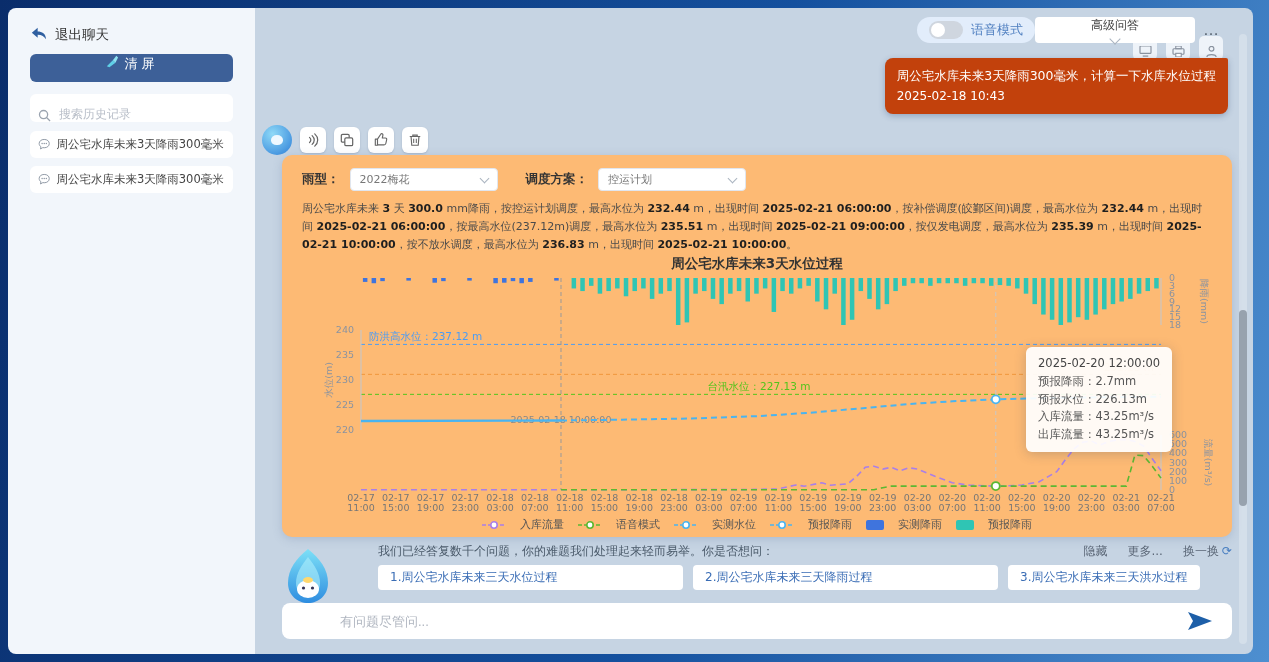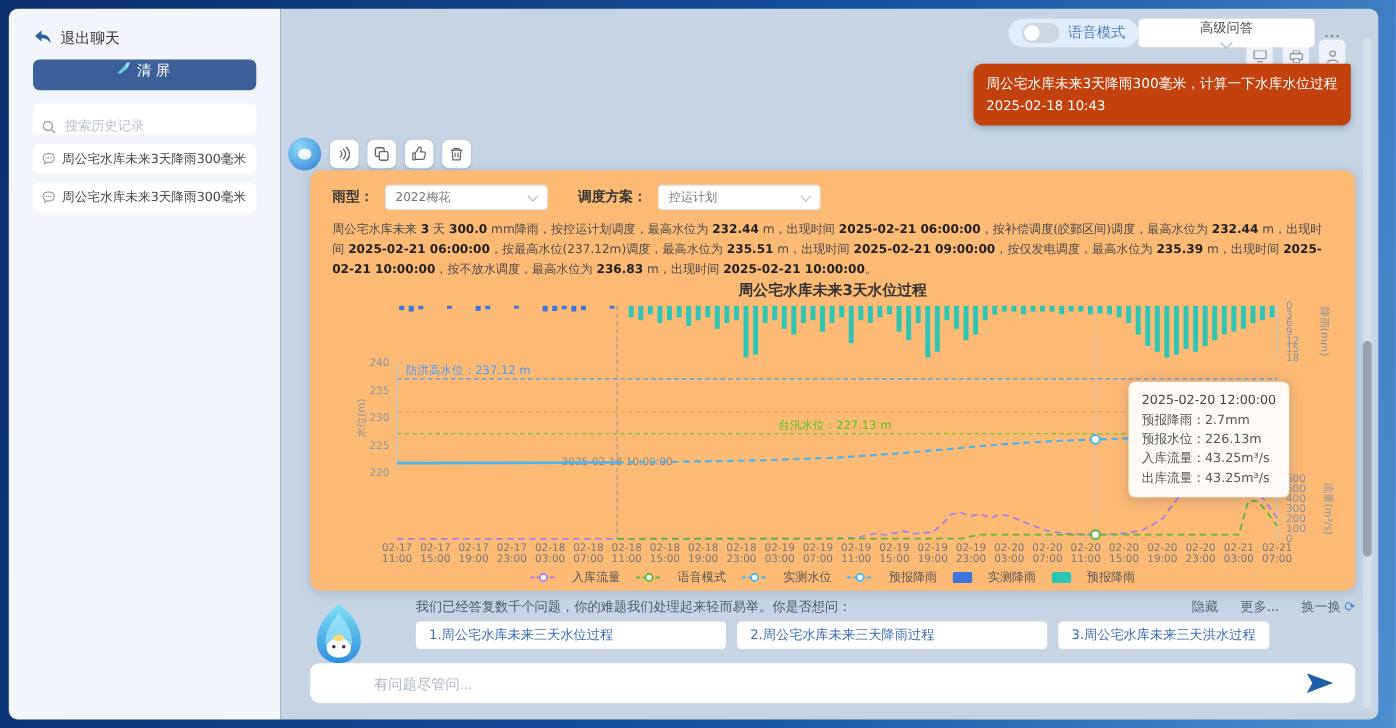--- a/index.html
+++ b/index.html
@@ -70,21 +70,21 @@
   
   .suggest{position:absolute;left:27px;top:535px;width:950px;}
   .mascot{position:absolute;left:0px;top:4px;}
   .sg-content{margin-left:96px;}
   .sg-row1{display:flex;align-items:center;font-size:12px;color:#4a5a6a;}
   .sg-row1 .intro{flex:1;}
   .sg-link{color:#5a6676;cursor:pointer;margin-left:20px;}
   .swap-ic{color:#4a7fc1;margin-left:3px;}
   .sg-row2{display:flex;gap:10px;margin-top:5px;}
   .chip{background:#fff;border-radius:4px;padding:4px 12px;font-size:12px;color:#3a6db5;cursor:pointer;box-sizing:border-box;white-space:nowrap;overflow:hidden;}
-  .chip.c1,.chip.c2{width:282px;} .chip.c3{width:192px;}
+  .chip.c1,.chip.c2{width:305px;} .chip.c3{width:192px;}
 
   
   .composer{position:absolute;left:27px;top:595px;width:950px;height:36px;background:#fff;border-radius:8px;display:flex;align-items:center;}
   .composer input{border:none;outline:none;flex:1;margin-left:56px;font-size:13px;color:#333;background:transparent;}
   .composer input::placeholder{color:#b0b6c0;}
   .send-btn{border:none;background:transparent;margin-right:14px;cursor:pointer;display:flex;align-items:center;}
 
   
   .scroll-track{position:absolute;right:6px;top:26px;width:8px;height:610px;border-radius:4px;background:rgba(255,255,255,.25);}
   .scroll-thumb{position:absolute;left:0;top:276px;width:8px;height:196px;border-radius:4px;background:#97a2ae;cursor:pointer;}

